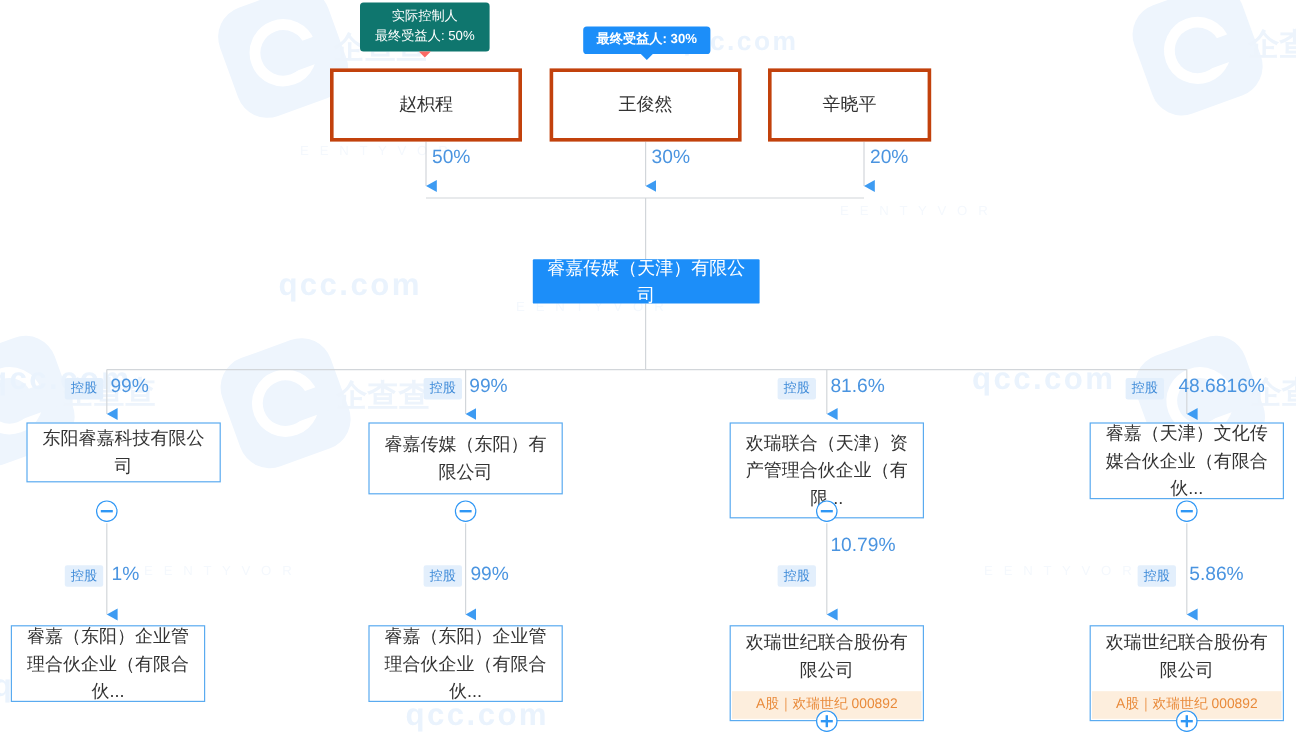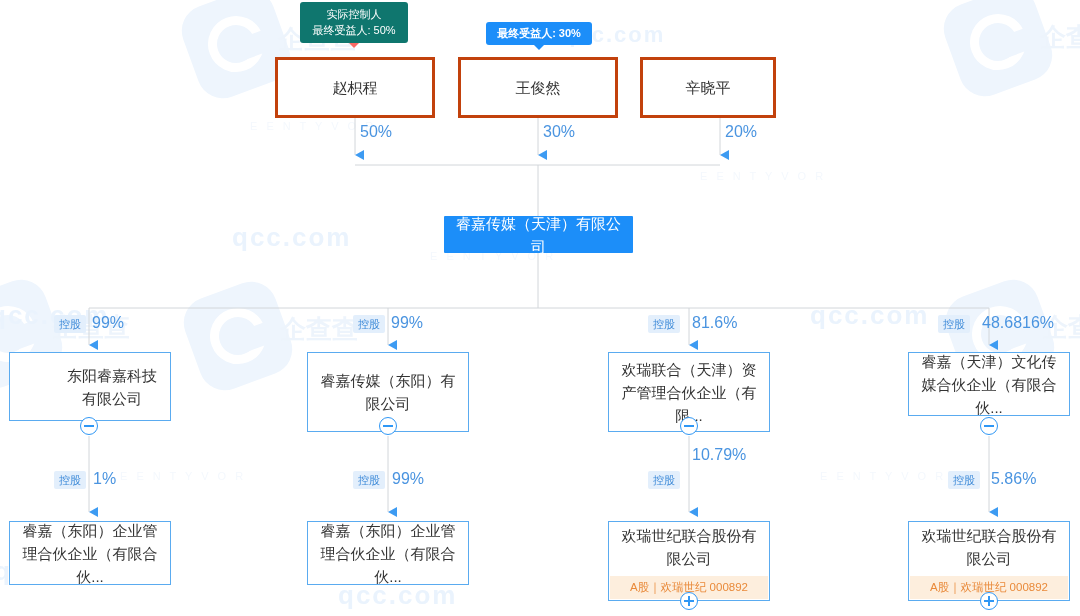--- a/index.html
+++ b/index.html
@@ -306,24 +306,24 @@
 
   <div class="ctrl" style="left:353px; top:315px;">控股</div>
   <div class="pct" style="left:391px; top:315px;">99%</div>
 
   <div class="ctrl" style="left:648px; top:315px;">控股</div>
   <div class="pct" style="left:692px; top:315px;">81.6%</div>
 
   <div class="ctrl" style="left:938px; top:315px;">控股</div>
   <div class="pct" style="left:982px; top:315px;">48.6816%</div>
 
-  <div class="node company" style="left:9px; top:352px; width:162px; height:69px;padding-left:44px;">
+  <div class="node company" style="left:22px; top:352px; width:162px; height:50px;">
     <span class="nm">东阳睿嘉科技有限公司</span>
   </div>
-  <div class="node company" style="left:307px; top:352px; width:162px; height:80px;">
+  <div class="node company" style="left:307px; top:352px; width:162px; height:60px;">
     <span class="nm">睿嘉传媒（东阳）有限公司</span>
   </div>
   <div class="node company" style="left:608px; top:352px; width:162px; height:80px;">
     <span class="nm">欢瑞联合（天津）资产管理合伙企业（有限...</span>
   </div>
   <div class="node company" style="left:908px; top:352px; width:162px; height:64px;">
     <span class="nm">睿嘉（天津）文化传媒合伙企业（有限合伙...</span>
   </div>
 
   <div class="exp" style="left:80px; top:417px;"></div>

